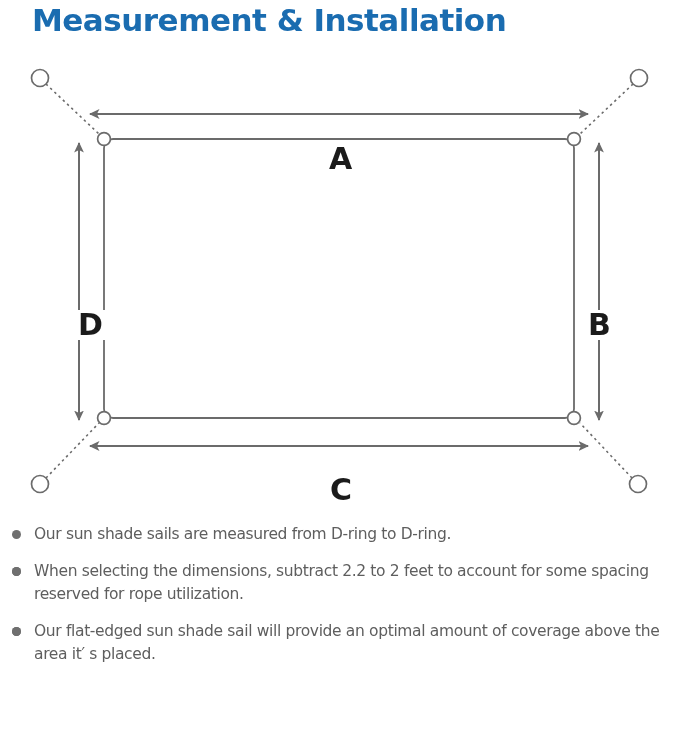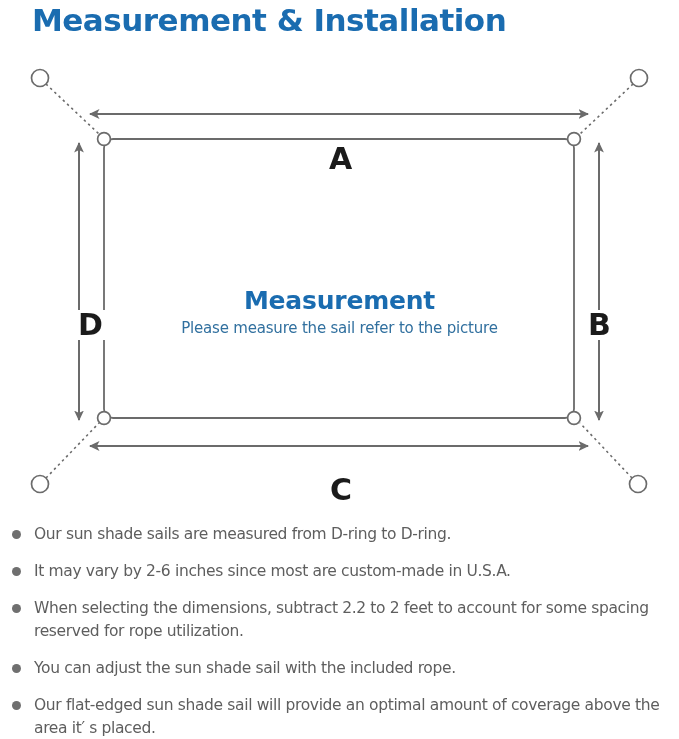--- a/index.html
+++ b/index.html
@@ -152,40 +152,34 @@
       <line x1="79" y1="97" x2="79" y2="374" marker-start="url(#arrowStart)" marker-end="url(#arrowEnd)"></line>
       <line x1="599" y1="97" x2="599" y2="374" marker-start="url(#arrowStart)" marker-end="url(#arrowEnd)"></line>
     </g>
   </svg>
 
   <div class="diag-label" id="label-a">A</div>
   <div class="diag-label" id="label-b">B</div>
   <div class="diag-label" id="label-c">C</div>
   <div class="diag-label" id="label-d">D</div>
 
-  <div id="center-block">
-    <div id="center-title">Measurement</div>
-    <div id="center-subtitle">Please measure the sail refer to the picture</div>
-  </div>
 </div>
 
 <div id="notes">
   <div class="note-item">
     <span class="note-bullet"></span>
     <span>Our sun shade sails are measured from D-ring to D-ring.</span>
   </div>
   <div class="note-item">
     <span class="note-bullet"></span>
-    <span>It may vary by 2-6 inches since most are custom-made in U.S.A.</span>
   </div>
   <div class="note-item">
     <span class="note-bullet"></span>
     <span>When selecting the dimensions, subtract 2.2 to 2 feet to account for some spacing reserved for rope utilization.</span>
   </div>
   <div class="note-item">
     <span class="note-bullet"></span>
-    <span>You can adjust the sun shade sail with the included rope.</span>
   </div>
   <div class="note-item">
     <span class="note-bullet"></span>
     <span>Our flat-edged sun shade sail will provide an optimal amount of coverage above the area it′ s placed.</span>
   </div>
 </div>
 
 </body></html>

